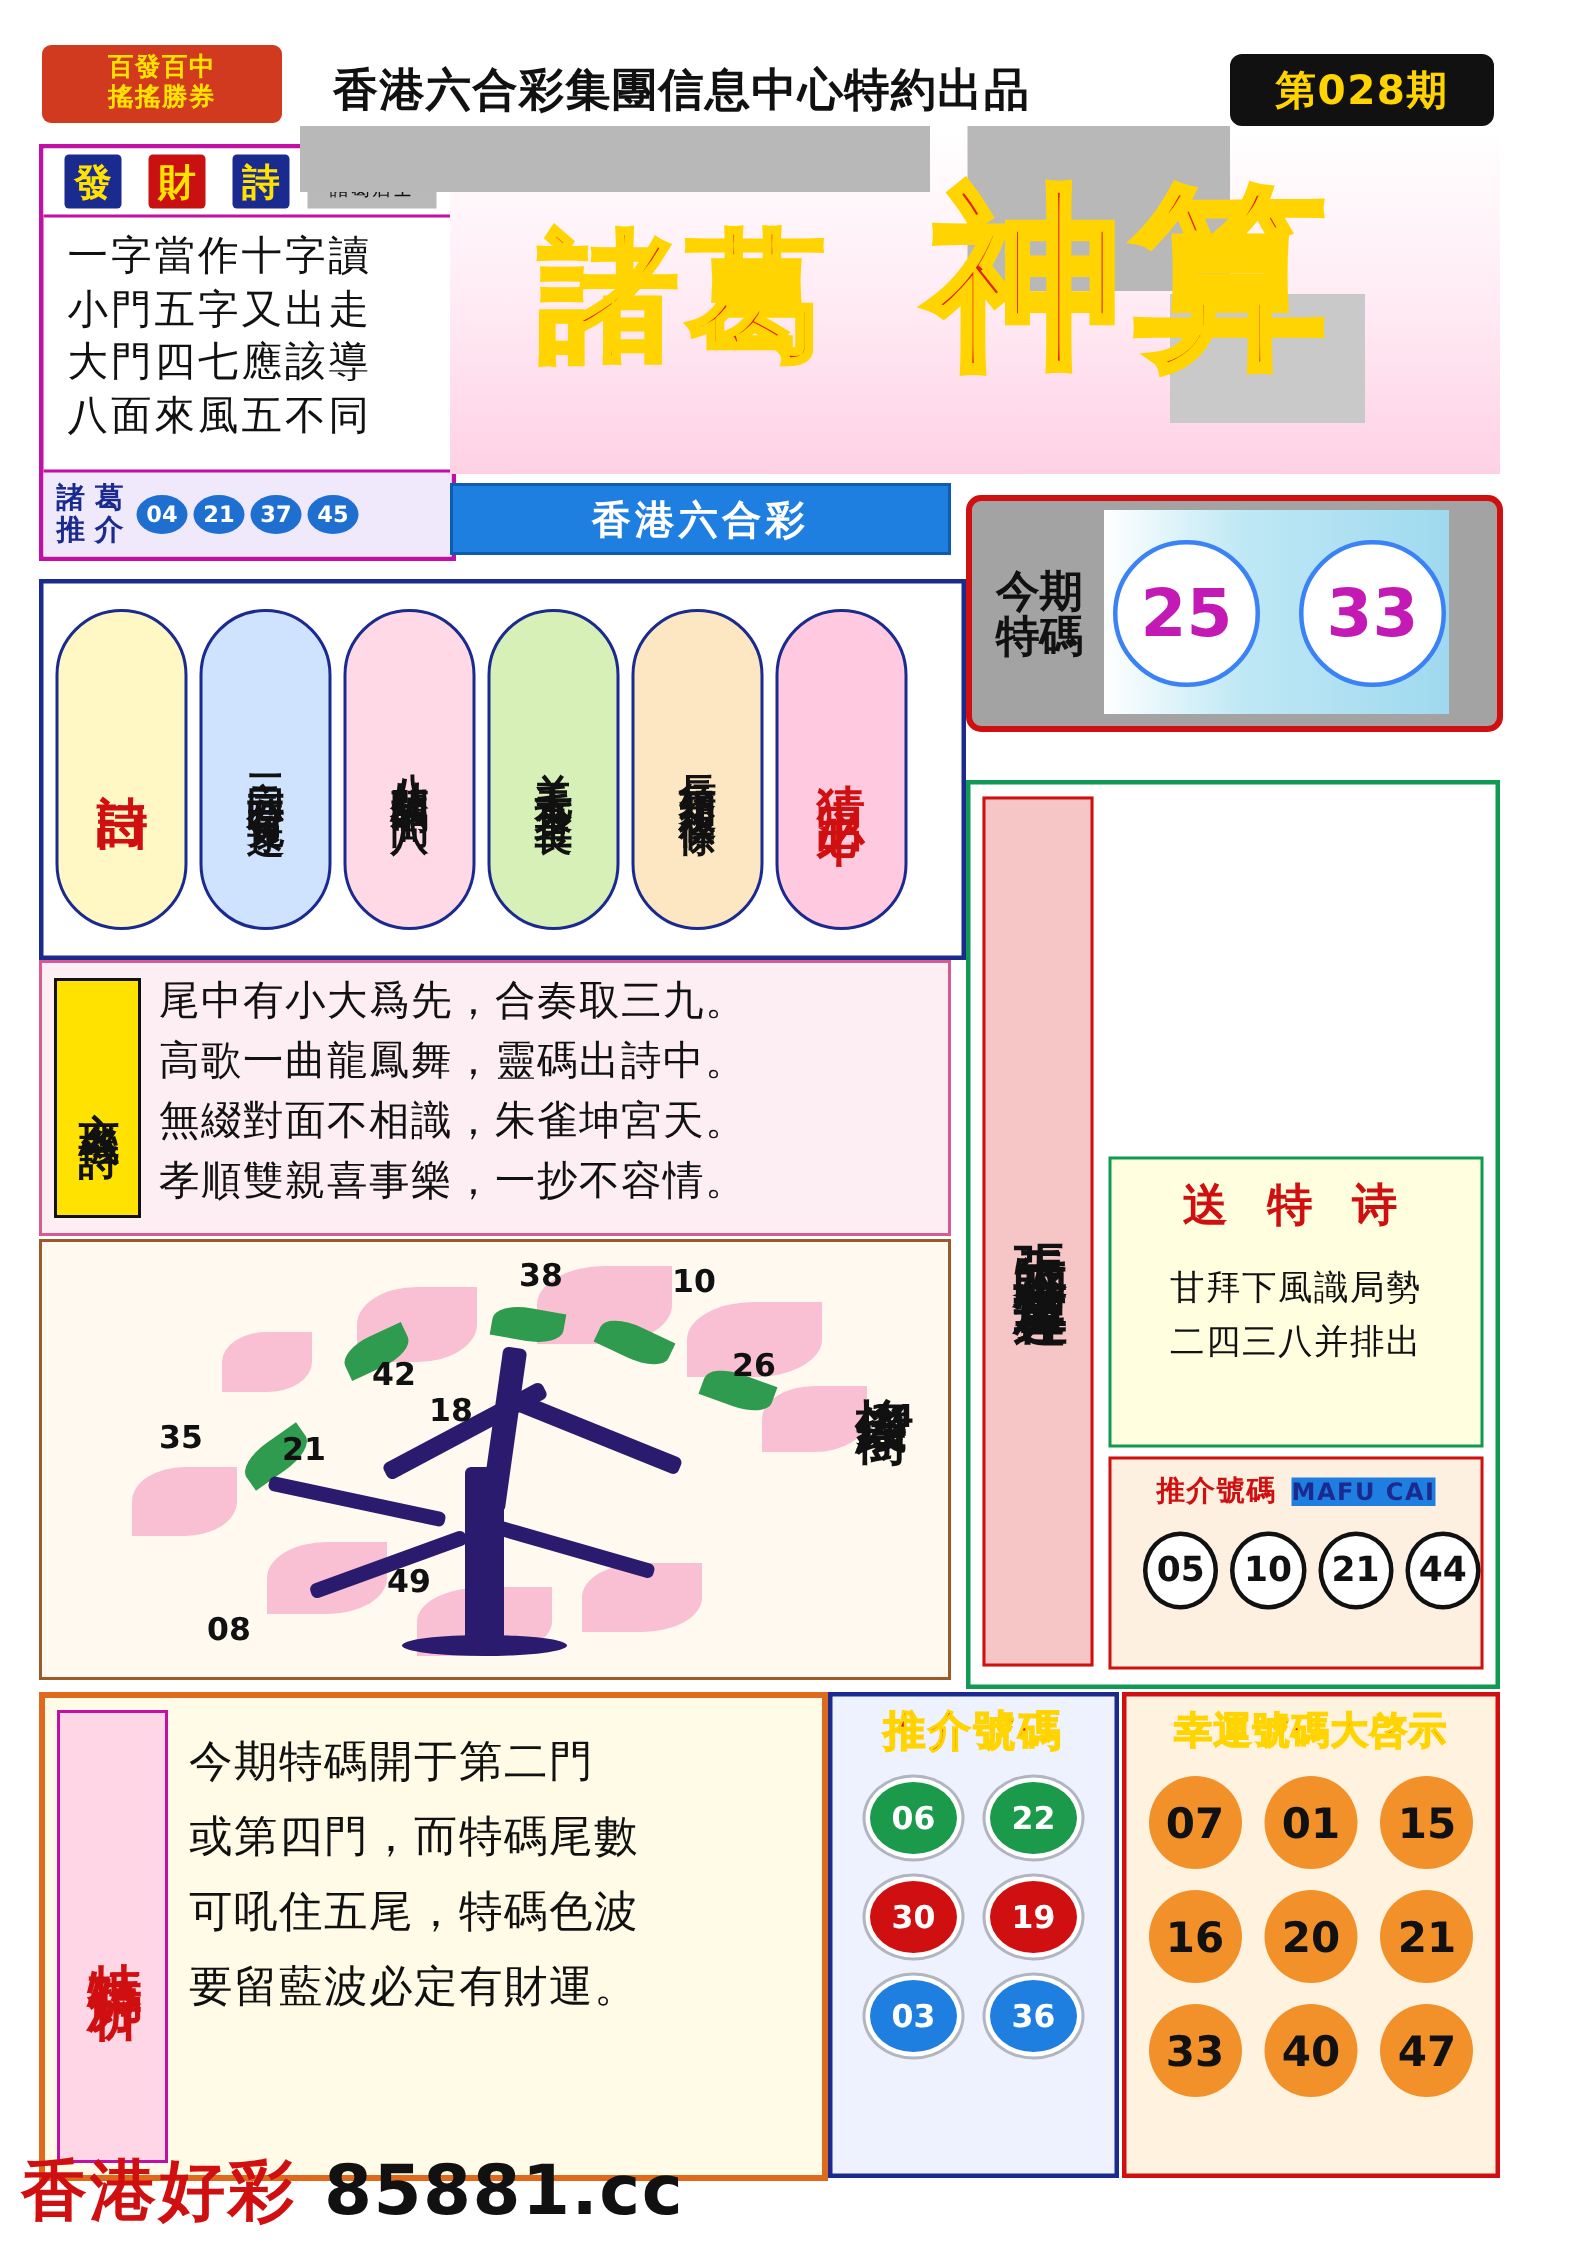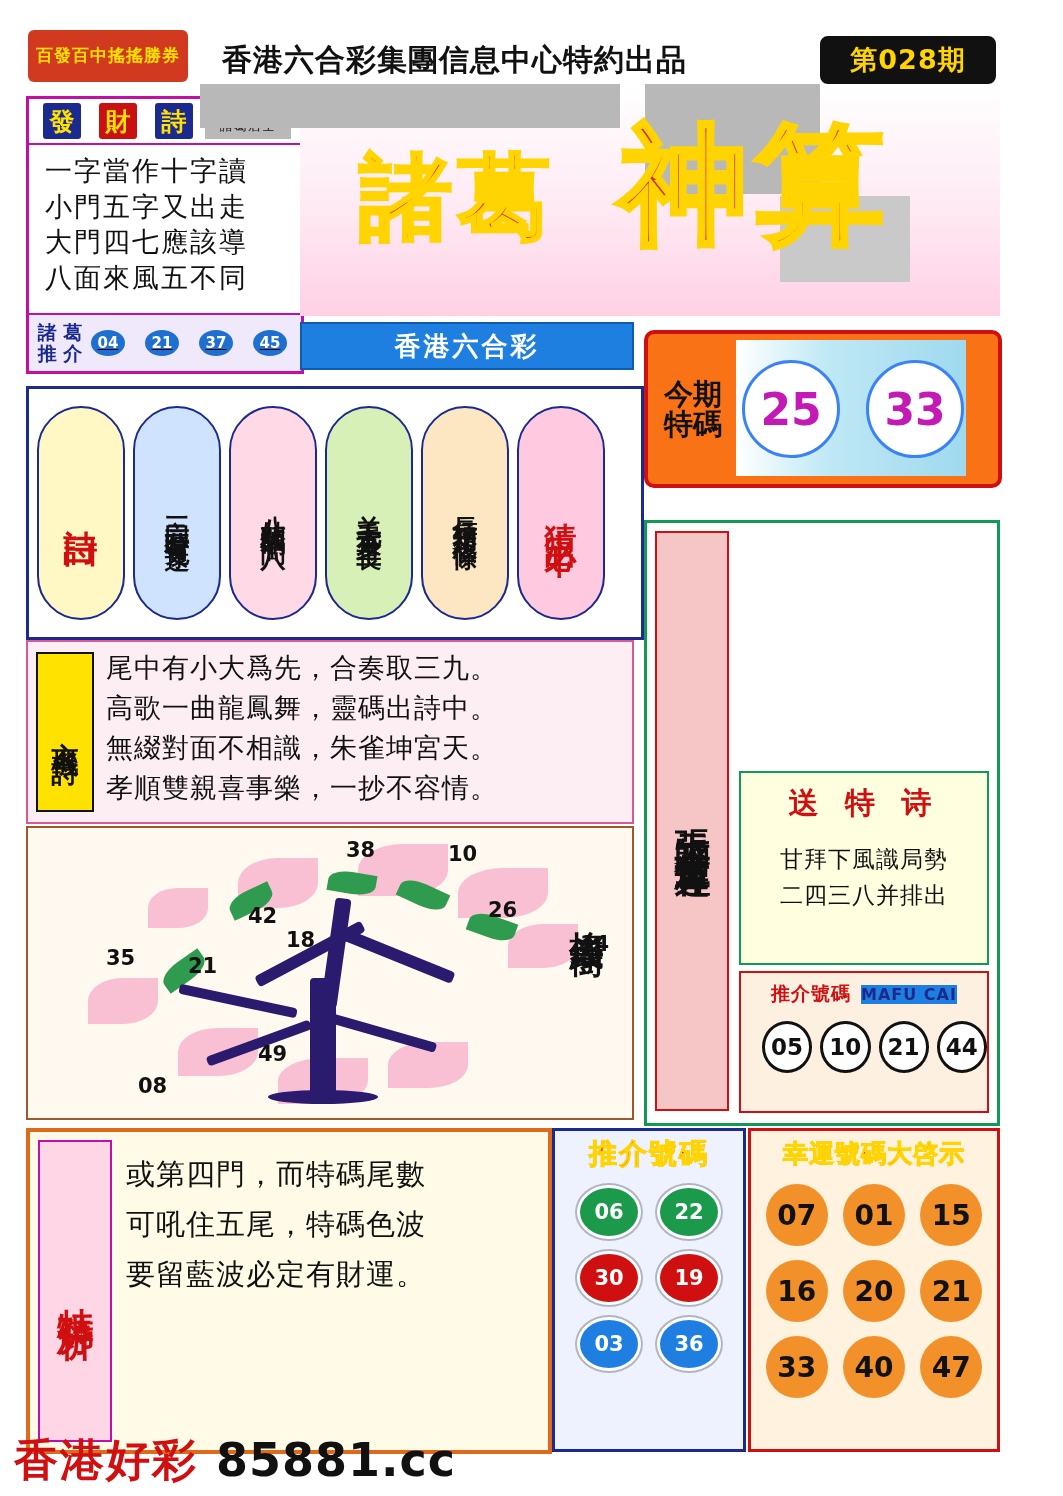--- a/index.html
+++ b/index.html
@@ -9,21 +9,21 @@
     font-family:"DejaVu Sans","Liberation Sans",sans-serif;
     position:relative;
     overflow:hidden;
   }
   .page{position:relative;width:1063px;height:1496px;}
 
   
   .logo{
     position:absolute;left:28px;top:30px;width:160px;height:52px;
     background:#d13a1f;border-radius:6px;
-    display:flex;flex-direction:row;align-items:center;justify-content:center;
+    display:flex;flex-direction:column;align-items:center;justify-content:center;
     color:#ffe200;font-weight:bold;font-size:17px;line-height:1.15;
     letter-spacing:1px;
     text-align:right;
   }
   .hdr-title{
     position:absolute;left:222px;top:40px;
     font-size:30px;font-weight:bold;color:#111;letter-spacing:1px;
   }
   .issue{
     position:absolute;left:820px;top:36px;width:170px;height:42px;
@@ -53,21 +53,21 @@
   .poemlines{padding:8px 0 0 16px;}
   .poemlines div{font-size:27px;color:#111;line-height:1.32;letter-spacing:2px;}
   .poemfoot{
     position:absolute;left:0;bottom:0;width:100%;height:56px;
     background:#efe9fb;border-top:2px solid #c20fa4;display:flex;align-items:center;
   }
   .poemfoot .lbl{
     width:62px;font-size:19px;color:#1b2a8f;font-weight:bold;line-height:1.1;
     text-align:center;
   }
-  .poemfoot .nums{display:flex;gap:20px;text-decoration:underline;}
+  .poemfoot .nums{display:flex;gap:4px;}
   .ball-s{
     width:34px;height:26px;border-radius:50%;background:#1f6fd0;color:#fff;
     font-size:15px;font-weight:bold;display:flex;align-items:center;justify-content:center;
   }
 
   
   .bigtitle{
     position:absolute;left:300px;top:86px;width:700px;height:230px;
     background:linear-gradient(180deg,#ffffff 0%,#ffe9f3 55%,#ffd0e4 100%);
   }
@@ -88,21 +88,21 @@
   .hkmark{
     position:absolute;left:300px;top:322px;width:330px;height:44px;
     background:#1f7fe0;border:2px solid #0d5cb0;
     display:flex;align-items:center;justify-content:center;
     color:#fff;font-size:26px;font-weight:bold;letter-spacing:3px;
   }
 
   
   .specbox{
     position:absolute;left:644px;top:330px;width:350px;height:150px;
-    background:#f97316;border:4px solid #d01010;border-radius:10px;
+    background:#a3a3a3;border:4px solid #d01010;border-radius:10px;
     display:flex;align-items:center;
   }
   .specbox .lbl{
     margin-left:10px;width:70px;text-align:center;
     font-size:29px;font-weight:bold;color:#111;line-height:1.05;
   }
   .specbox .grad{
     position:absolute;left:88px;top:6px;width:230px;height:136px;
     background:linear-gradient(90deg,#fff 0%,#bfe8f5 40%,#9fd9ef 100%);
     z-index:0;
@@ -407,20 +407,21 @@
         <div class="ocircle">10</div>
         <div class="ocircle">21</div>
         <div class="ocircle">44</div>
       </div>
     </div>
   </div>
 
   <div class="anabox">
     <div class="anatag">特碼分析</div>
     <div class="anatext">
+      <div>今期特碼開于第二門</div>
       <div>或第四門，而特碼尾數</div>
       <div>可吼住五尾，特碼色波</div>
       <div>要留藍波必定有財運。</div>
     </div>
   </div>
 
   <div class="recbox">
     <div class="rechdr">推介號碼</div>
     <div class="recgrid">
       <div class="recball g">06</div>

